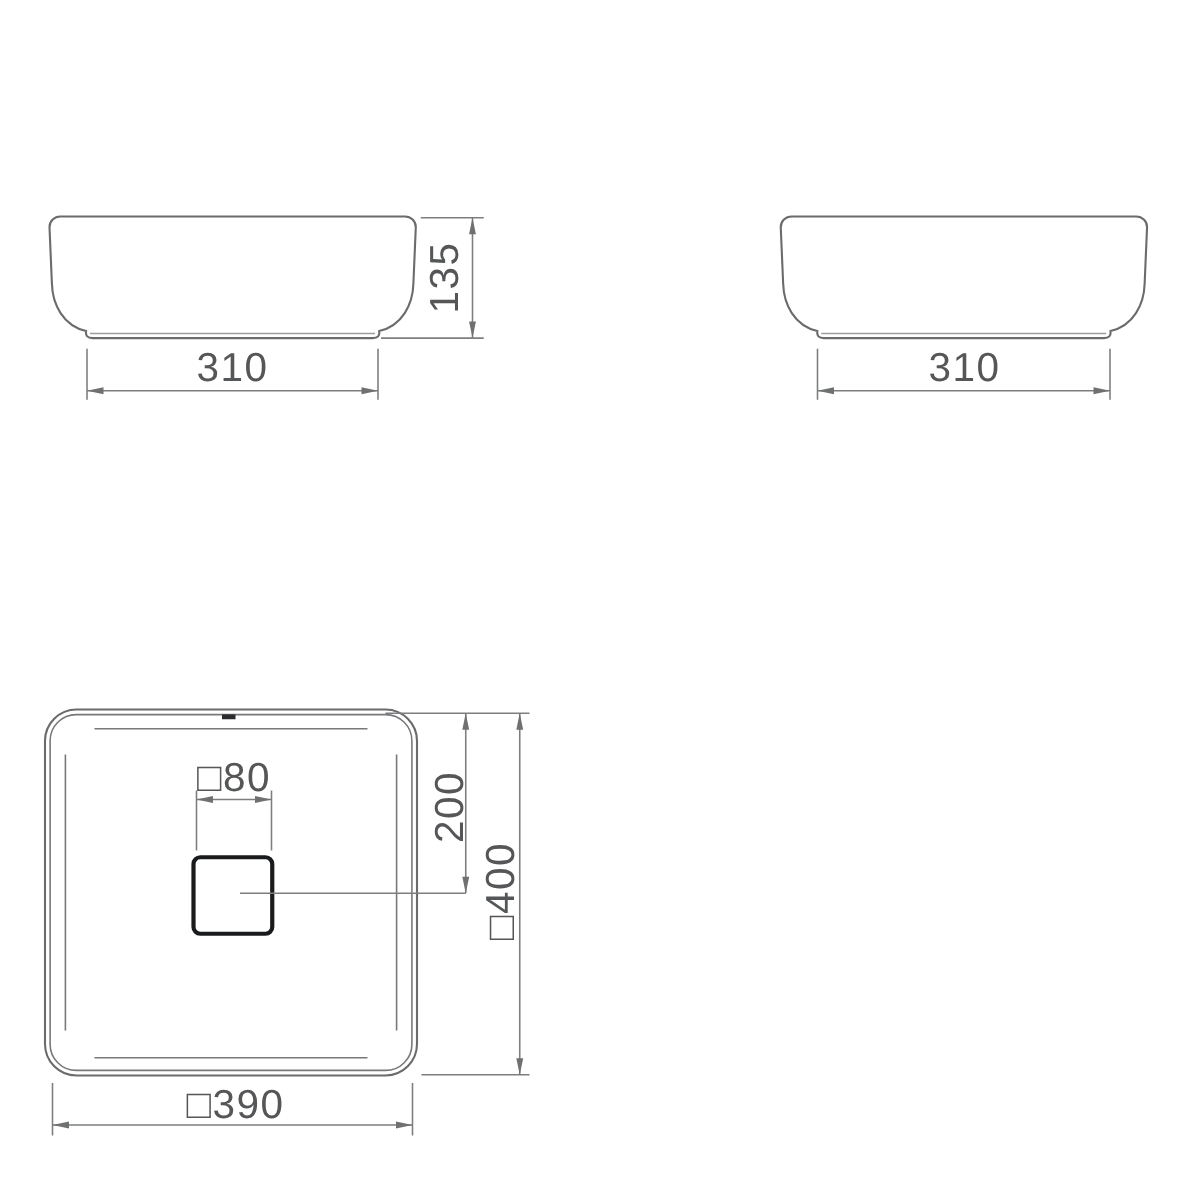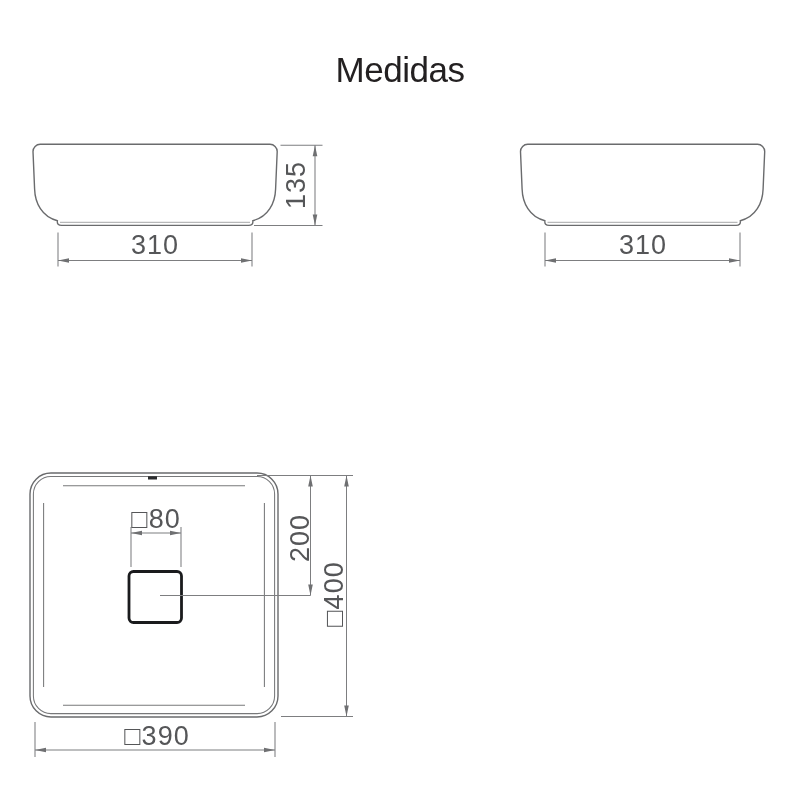--- a/index.html
+++ b/index.html
@@ -76,21 +76,20 @@
   .tick {
     fill: #2a2b2d;
     stroke: none;
   }
 </style>
 </head>
 <body>
 
 <div class="canvas">
 
-  <h1 class="page-title">Medidas</h1>
 
   <svg class="drawing" width="800" height="800" viewBox="0 0 800 800">
 
     <g>
       <path class="obj-fill" d="M 33,151.5 A 7.2 7.2 0 0 1 40.2,144.3 L 270,144.3 A 7.2 7.2 0 0 1 277.2,151.5
                L 275.6,189 C 275.2,203 268.2,217 252.8,220.7
                Q 253.5,225.4 248.5,225.4 L 61.7,225.4 Q 56.7,225.4 57.4,220.7
                C 42,217 35,203 34.6,189 Z"></path>
       <path class="obj-faint" d="M 60,222.3 L 250,222.3"></path>
 

